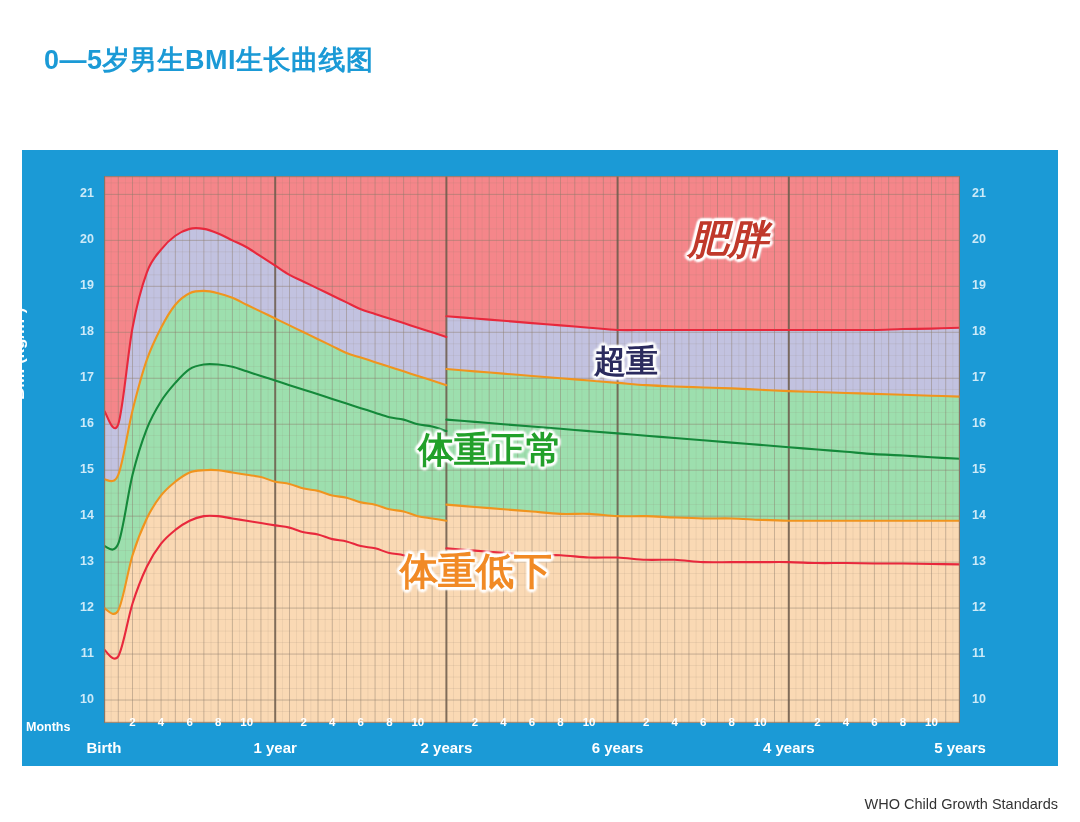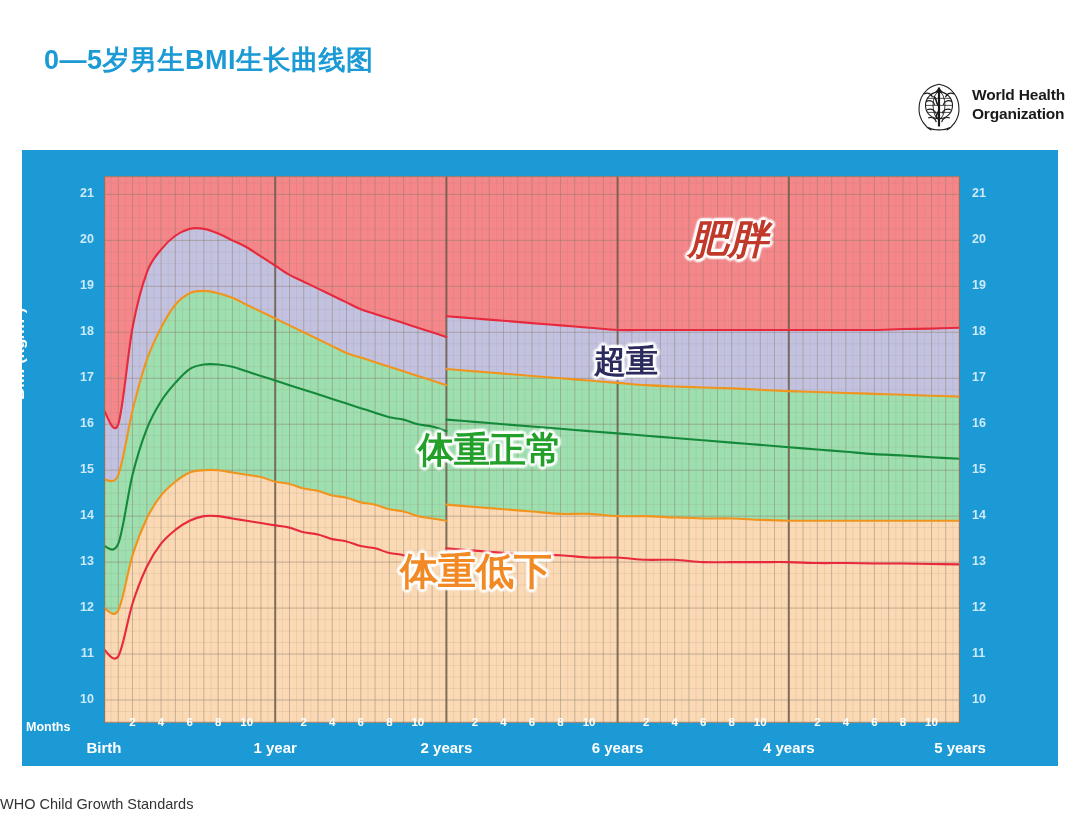--- a/index.html
+++ b/index.html
@@ -82,53 +82,32 @@
         text-shadow:3px 0 2px #fff,-3px 0 2px #fff,0 3px 2px #fff,0 -3px 2px #fff,
                     2px 2px 2px #fff,-2px -2px 2px #fff,2px -2px 2px #fff,-2px 2px 2px #fff;}
   .z-nm{font-size:36px;color:#22a02a;
         text-shadow:3px 0 2px #fff,-3px 0 2px #fff,0 3px 2px #fff,0 -3px 2px #fff,
                     2px 2px 2px #fff,-2px -2px 2px #fff,2px -2px 2px #fff,-2px 2px 2px #fff;}
   .z-uw{font-size:38px;color:#f18a25;
         text-shadow:3px 0 2px #fff,-3px 0 2px #fff,0 3px 2px #fff,0 -3px 2px #fff,
                     2px 2px 2px #fff,-2px -2px 2px #fff,2px -2px 2px #fff,-2px 2px 2px #fff;}
 
   .footer{
-    position:absolute;left:0;top:796px;width:1058px;text-align:left;
+    position:absolute;left:0;top:796px;width:1058px;text-align:right;
     font-size:14.5px;color:#333333;
   }
 </style>
 </head>
 <body>
 
 <div id="root">
 
   <div class="hdr-title">0—5岁男生BMI生长曲线图</div>
 
 
-  <div class="who-logo">
-    <svg class="who-mark" viewBox="0 0 100 100">
-      <g stroke="#1a1a1a" fill="none" stroke-width="2.2">
-        <path d="M50 8 C26 12 12 32 13 56 C14 74 26 88 36 93" stroke-width="2"></path>
-        <path d="M50 8 C74 12 88 32 87 56 C86 74 74 88 64 93" stroke-width="2"></path>
-        <path d="M22 26 C30 22 36 26 38 32 M26 40 C34 36 41 40 42 46 M28 55 C36 52 43 56 44 62 M30 70 C38 68 44 72 45 78"></path>
-        <path d="M78 26 C70 22 64 26 62 32 M74 40 C66 36 59 40 58 46 M72 55 C64 52 57 56 56 62 M70 70 C62 68 56 72 55 78"></path>
-      </g>
-      <circle cx="50" cy="47" r="25" fill="none" stroke="#1a1a1a" stroke-width="2"></circle>
-      <ellipse cx="50" cy="47" rx="11" ry="25" fill="none" stroke="#1a1a1a" stroke-width="1.6"></ellipse>
-      <path d="M25 47 H75 M28 34 H72 M28 60 H72" stroke="#1a1a1a" stroke-width="1.4" fill="none"></path>
-      <path d="M40 30 C46 34 44 42 48 46 C52 50 50 58 46 64 C44 67 45 70 48 72" stroke="#1a1a1a" stroke-width="3" fill="none"></path>
-      <rect x="48" y="14" width="4" height="72" fill="#1a1a1a"></rect>
-      <path d="M50 14 l-7 8 h14 z" fill="#1a1a1a"></path>
-      <path d="M30 88 C40 94 60 94 70 88" stroke="#1a1a1a" stroke-width="2.4" fill="none"></path>
-    </svg>
-    <div class="who-txt">
-      <div>World Health</div>
-      <div>Organization</div>
-    </div>
-  </div>
 
   <div class="panel">
 
     <div class="ylab"><span>BMI (kg/m</span><sup>2</sup><span>)</span></div>
 
     <div id="yticks-left">
         <div class="ytick" style="left: 46px; top: 36.3866px;">21</div>
         <div class="ytick" style="left: 46px; top: 82.3529px;">20</div>
         <div class="ytick" style="left: 46px; top: 128.319px;">19</div>
         <div class="ytick" style="left: 46px; top: 174.286px;">18</div>

